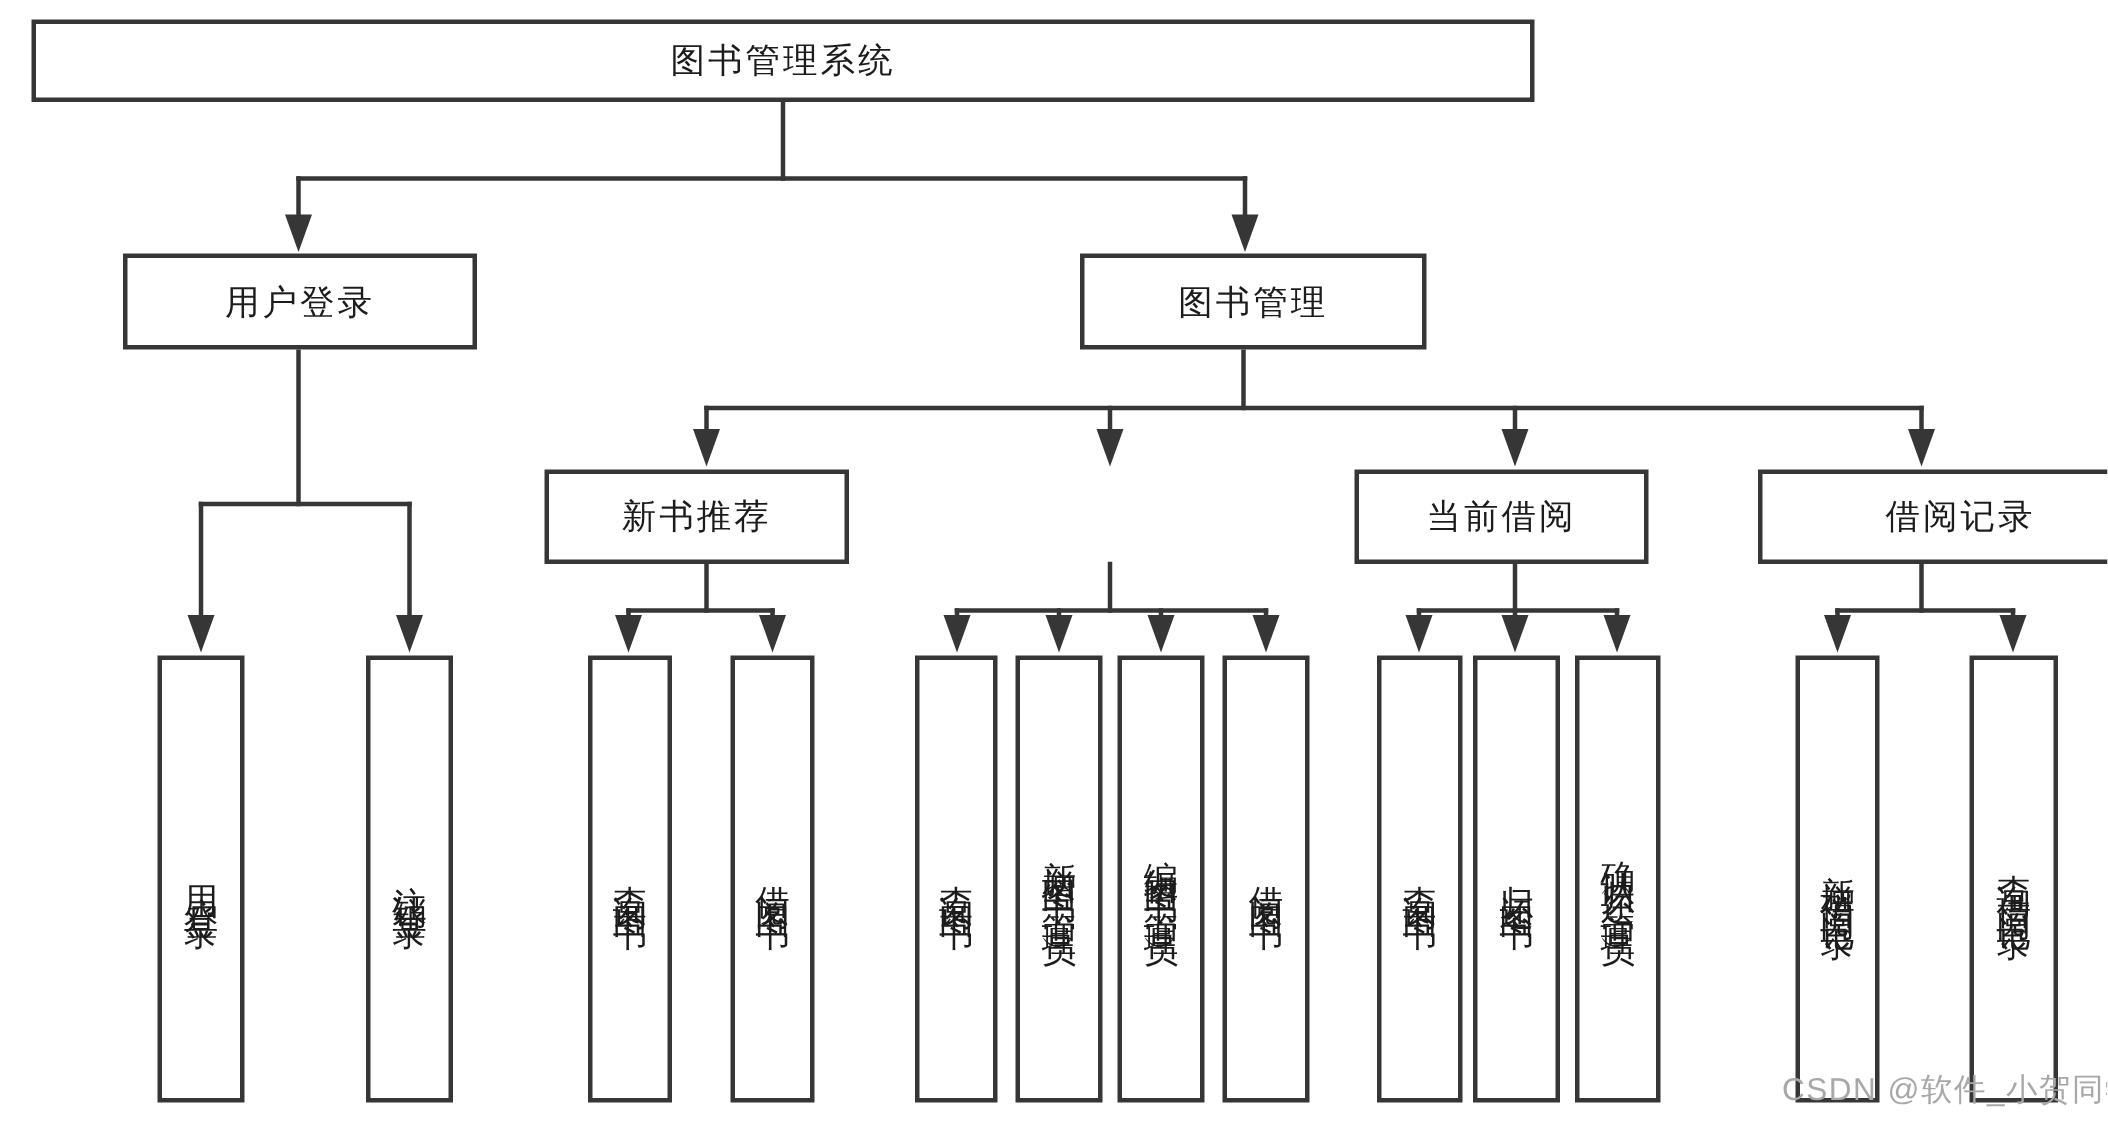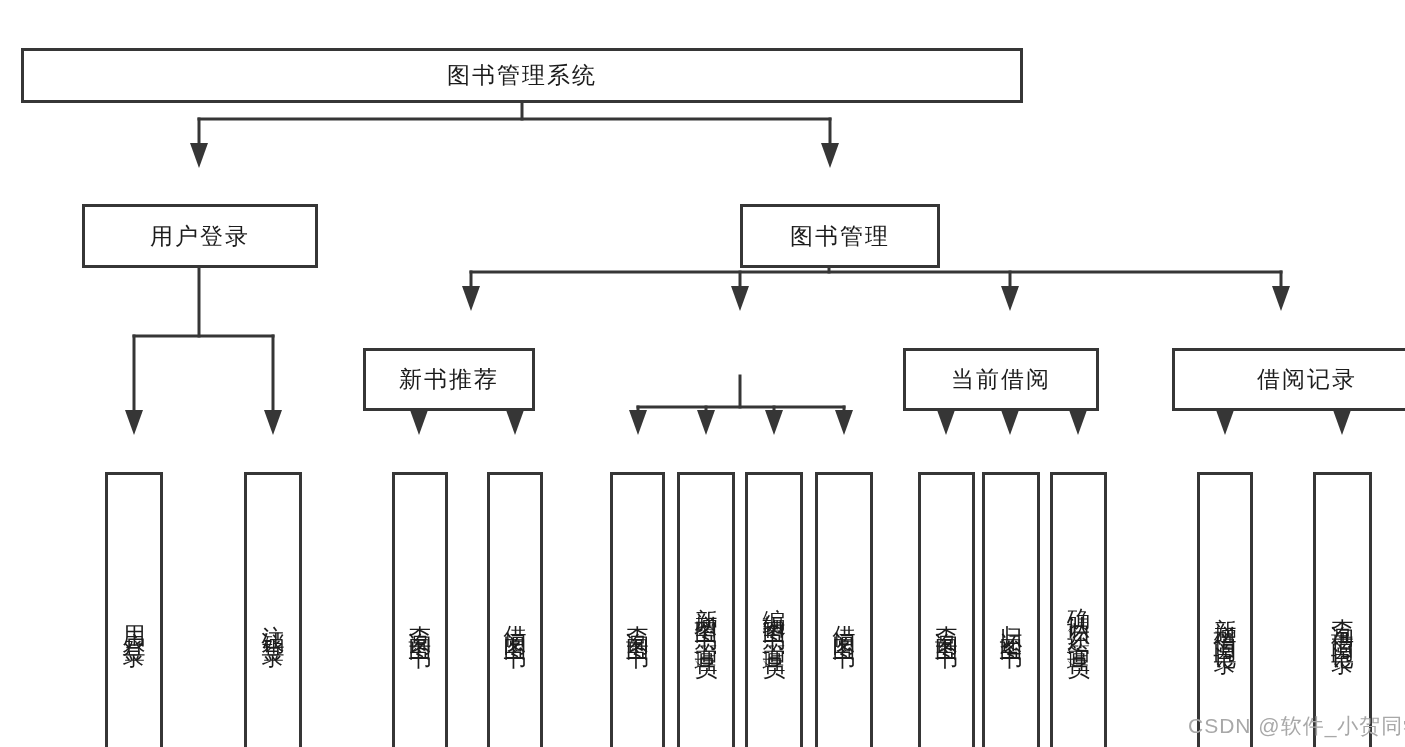--- a/index.html
+++ b/index.html
@@ -14,21 +14,20 @@
   .node{
     position:absolute;
     box-sizing:border-box;
     background:#ffffff;
     border:3px solid #363636;
     display:flex;
     align-items:center;
     justify-content:center;
     z-index:2;
     color:#1c1c1c;
-    margin-top:35px;
   }
   .hbox{font-size:23px;letter-spacing:2px;}
   .root-box{left:21px;top:13px;width:1002px;height:55px;}
   .l2box{top:169px;height:64px;}
   .l3box{top:313px;height:63px;}
   .vbox{top:437px;height:298px;}
   .vtext{
     writing-mode:vertical-rl;
     text-orientation:mixed;
     font-size:23px;
@@ -116,25 +115,25 @@
     </g>
   </svg>
 
   <div class="node hbox root-box">
     <span>图书管理系统</span>
   </div>
 
   <div class="node hbox l2box" style="left:82px;width:236px;">
     <span>用户登录</span>
   </div>
-  <div class="node hbox l2box" style="left:740px;width:200px;">
+  <div class="node hbox l2box" style="left:720px;width:231px;">
     <span>图书管理</span>
   </div>
 
-  <div class="node hbox l3box" style="left:363px;width:172px;">
+  <div class="node hbox l3box" style="left:363px;width:203px;">
     <span>新书推荐</span>
   </div>
   <div class="node hbox l3box" style="left:903px;width:196px;">
     <span>当前借阅</span>
   </div>
   <div class="node hbox l3box" style="left:1172px;width:258px;padding-left:12px;">
     <span>借阅记录</span>
   </div>
 
   <div class="node vbox" style="left:105px;width:58px;">

